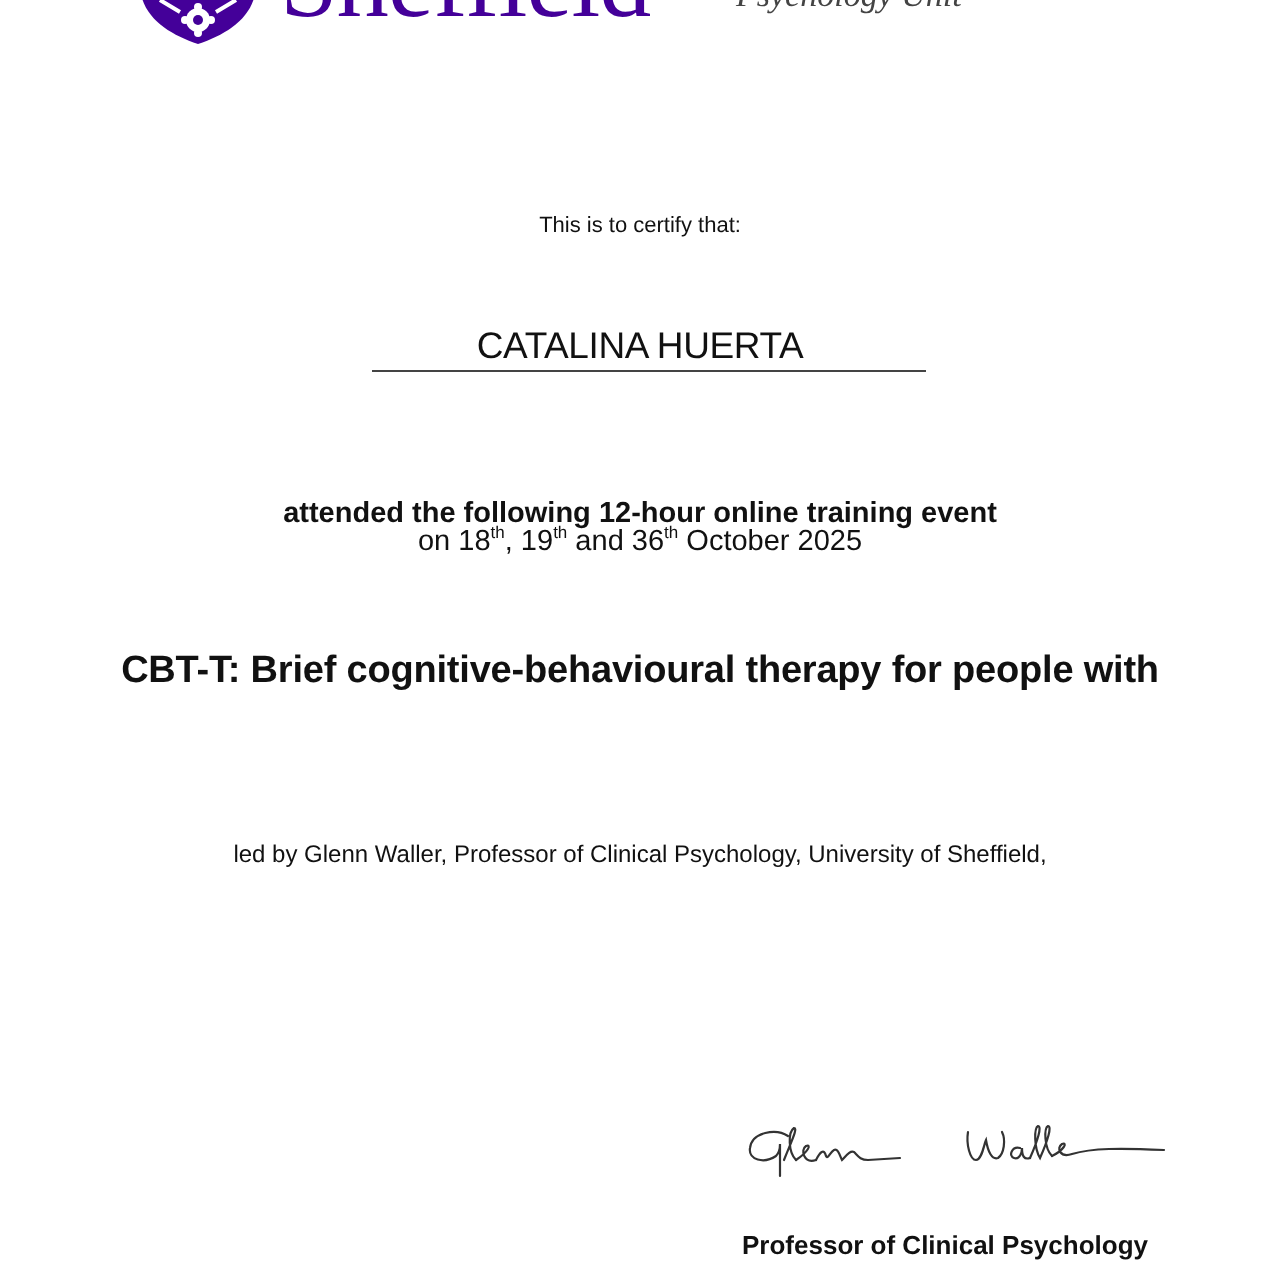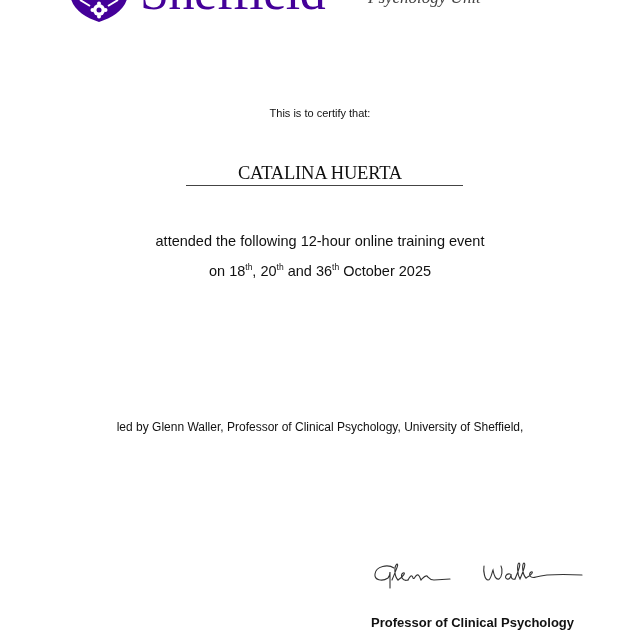--- a/index.html
+++ b/index.html
@@ -48,33 +48,33 @@
     .certify {
       top: 104px;
       font-size: 11px;
       line-height: 18px;
     }
     .recipient {
       top: 163px;
       font-size: 18.5px;
       line-height: 20px;
       letter-spacing: -0.2px;
-      font-family: Liberation Serif, serif;
     }
     .name-line {
       left: 186px;
       top: 185px;
       width: 277px;
       height: 1px;
       background: #444444;
     }
     .attended {
-      top: 232px;
+      top: 248px;
       font-size: 14.5px;
       line-height: 18px;
+      font-weight: bold;
     }
     .dates {
       top: 262px;
       font-size: 14.5px;
       line-height: 18px;
     }
     .dates sup {
       font-size: 8.5px;
       vertical-align: 6px;
       line-height: 0;
@@ -125,23 +125,24 @@
 <div class="abs logo-word">Sheffield</div>
 <div class="abs dept-text">Psychology Unit</div>
 
 <div class="abs center-text certify">This is to certify that:</div>
 
 <div class="abs center-text recipient">CATALINA HUERTA</div>
 <div class="abs name-line"></div>
 
 <div class="abs center-text attended">attended the following 12-hour online training event</div>
 
-<div class="abs center-text dates"><span>on </span><span>18</span><sup>th</sup><span>, </span><span>20</span><sup>th</sup><span> and </span><span>36</span><sup>th</sup><span> October 2025</span></div>
+<div class="abs center-text dates"><span>on </span><span>18</span><sup>th</sup><span>, </span><span>19</span><sup>th</sup><span> and </span><span>36</span><sup>th</sup><span> October 2025</span></div>
 
 <div class="abs center-text course-title">
+  <div>CBT-T: Brief cognitive-behavioural therapy for people with</div>
 </div>
 
 <div class="abs center-text led-by">
   <div>led by Glenn Waller, Professor of Clinical Psychology, University of Sheffield,</div>
 </div>
 
 <div class="abs signature">
   <svg width="215" height="38" viewBox="0 0 215 38" fill="none" stroke="#333333" stroke-width="1.1" stroke-linecap="round">
 
     <path d="M24 10 C18 6 6 8 5 16 C4 22 12 24 18 20 C20 18 20 16 20 14 L20 30"></path>

